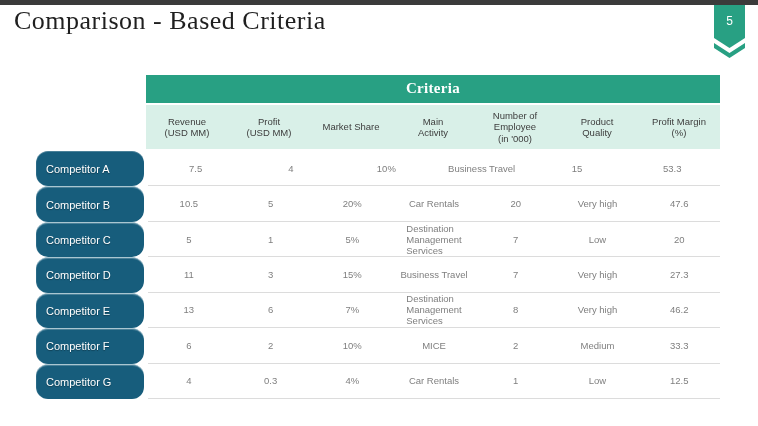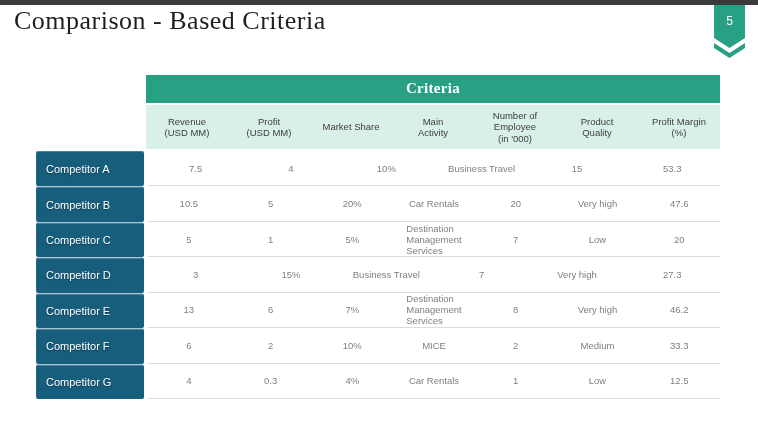--- a/index.html
+++ b/index.html
@@ -93,21 +93,21 @@
     min-height: 0;
   }
   .rlabel {
     width: 108px;
     background: #175d7c;
     color: #ffffff;
     font-size: 11px;
     display: flex;
     align-items: center;
     padding-left: 10px;
-    border-radius: 2px;
+    border-radius: 12px;
     box-shadow: inset 0 1px 0 rgba(255,255,255,0.22), inset 1px 0 0 rgba(255,255,255,0.08);
     text-shadow: 0 1px 1px rgba(0,0,0,0.35);
   }
   .trow + .trow .rlabel { border-top: 1px solid #a9c6d1; }
 
   .rdata {
     flex: 1;
     display: flex;
     margin-left: 4px;
     border-bottom: 1px solid #dcdcdc;
@@ -201,20 +201,21 @@
 Services</div>
         <div class="dcell">7</div>
         <div class="dcell">Low</div>
         <div class="dcell">20</div>
       </div>
     </div>
 
     <div class="trow">
       <div class="rlabel">Competitor D</div>
       <div class="rdata">
+        <div class="dcell">11</div>
         <div class="dcell">3</div>
         <div class="dcell">15%</div>
         <div class="dcell">Business Travel</div>
         <div class="dcell">7</div>
         <div class="dcell">Very high</div>
         <div class="dcell">27.3</div>
       </div>
     </div>
 
     <div class="trow">

